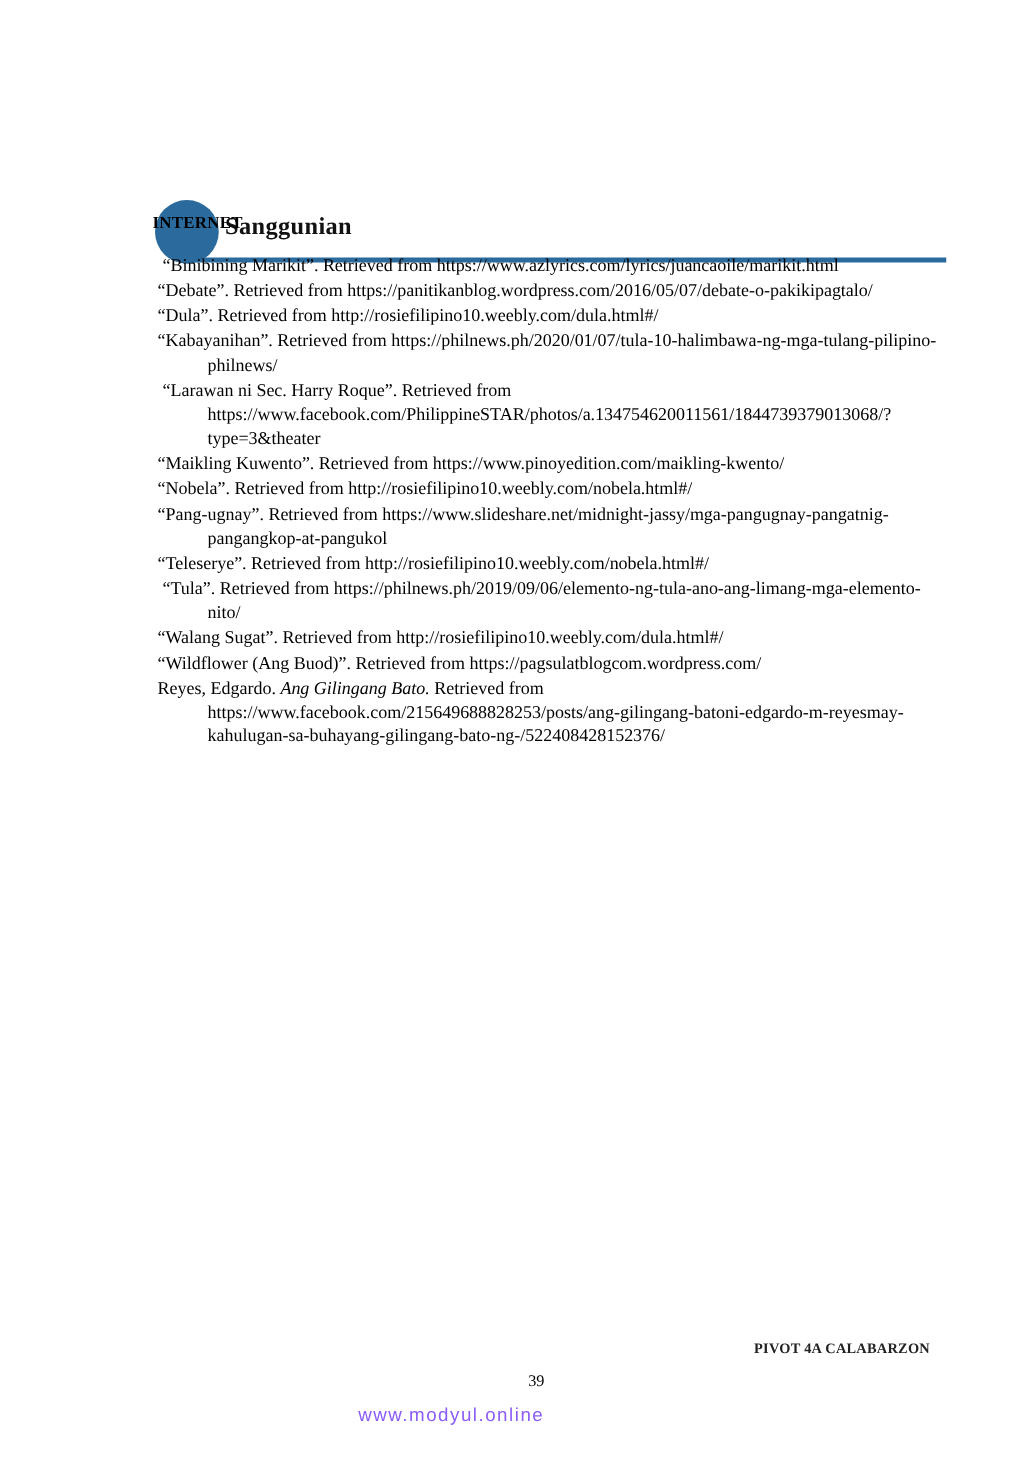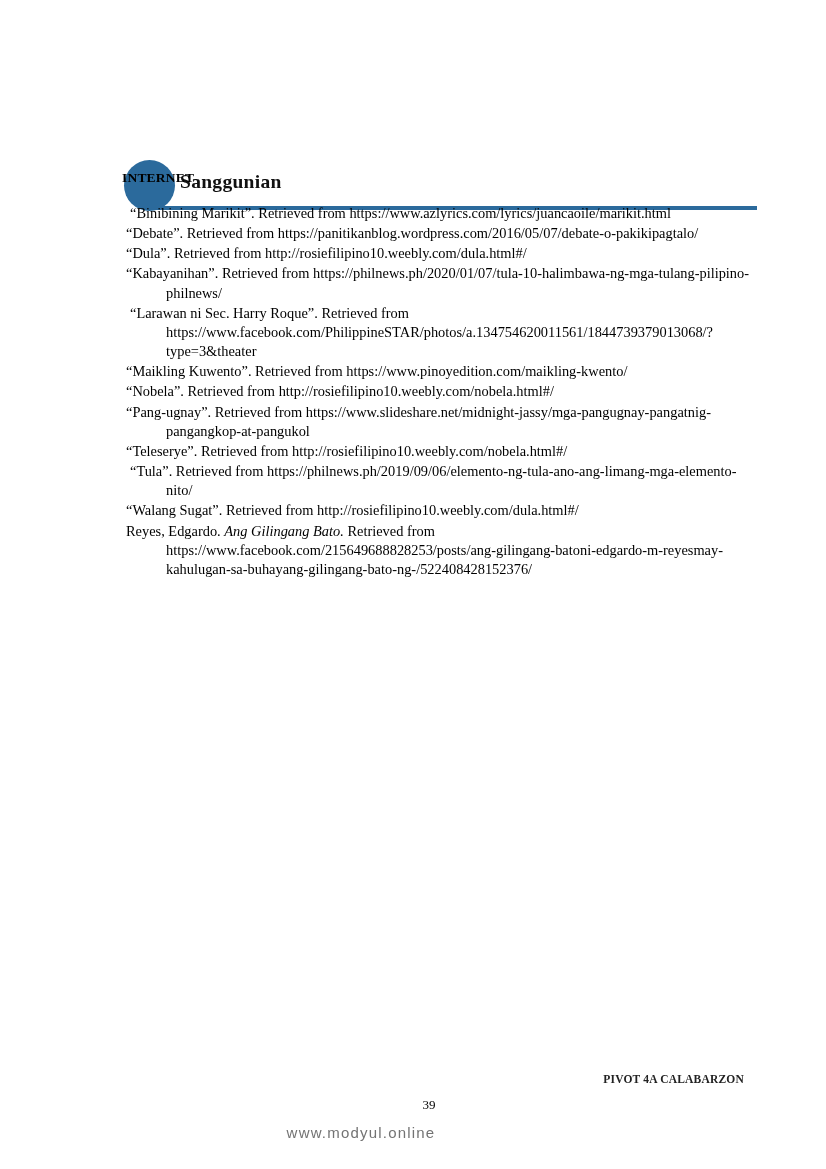--- a/index.html
+++ b/index.html
@@ -118,21 +118,21 @@
   }
   .watermark {
     position: absolute;
     left: 0;
     top: 1124px;
     width: 722px;
     text-align: center;
     font-family: "Liberation Sans", sans-serif;
     font-size: 15px;
     letter-spacing: 1.2px;
-    color: #737373;
+    color: #8b5cf6;
   }
 </style>
 </head>
 <body>
 
 <div class="page">
 
   <div class="header">
     <div class="header-dot"></div>
     <div class="header-title">Sanggunian</div>
@@ -146,20 +146,21 @@
       <li class="ref-item">“Debate”. Retrieved from https://panitikanblog.wordpress.com/2016/05/07/debate-o-pakikipagtalo/</li>
       <li class="ref-item">“Dula”. Retrieved from http://rosiefilipino10.weebly.com/dula.html#/</li>
       <li class="ref-item">“Kabayanihan”. Retrieved from https://philnews.ph/2020/01/07/tula-10-halimbawa-ng-mga-tulang-pilipino-philnews/</li>
       <li class="ref-item indent-extra">“Larawan ni Sec. Harry Roque”. Retrieved from https://www.facebook.com/PhilippineSTAR/photos/a.134754620011561/1844739379013068/?type=3&amp;theater</li>
       <li class="ref-item">“Maikling Kuwento”. Retrieved from https://www.pinoyedition.com/maikling-kwento/</li>
       <li class="ref-item">“Nobela”. Retrieved from http://rosiefilipino10.weebly.com/nobela.html#/</li>
       <li class="ref-item">“Pang-ugnay”. Retrieved from https://www.slideshare.net/midnight-jassy/mga-pangugnay-pangatnig-pangangkop-at-pangukol</li>
       <li class="ref-item">“Teleserye”. Retrieved from http://rosiefilipino10.weebly.com/nobela.html#/</li>
       <li class="ref-item indent-extra">“Tula”. Retrieved from https://philnews.ph/2019/09/06/elemento-ng-tula-ano-ang-limang-mga-elemento-nito/</li>
       <li class="ref-item">“Walang Sugat”. Retrieved from http://rosiefilipino10.weebly.com/dula.html#/</li>
+      <li class="ref-item">“Wildflower (Ang Buod)”. Retrieved from https://pagsulatblogcom.wordpress.com/</li>
       <li class="ref-item">
         <span>Reyes, Edgardo. </span><i>Ang Gilingang Bato.</i><span> Retrieved from https://www.facebook.com/215649688828253/posts/ang-gilingang-batoni-edgardo-m-reyesmay-kahulugan-sa-buhayang-gilingang-bato-ng-/522408428152376/</span>
       </li>
     </ul>
   </div>
 
   <div class="footer-brand">PIVOT 4A CALABARZON</div>
   <div class="footer-page">39</div>
   <div class="watermark">www.modyul.online</div>
 

